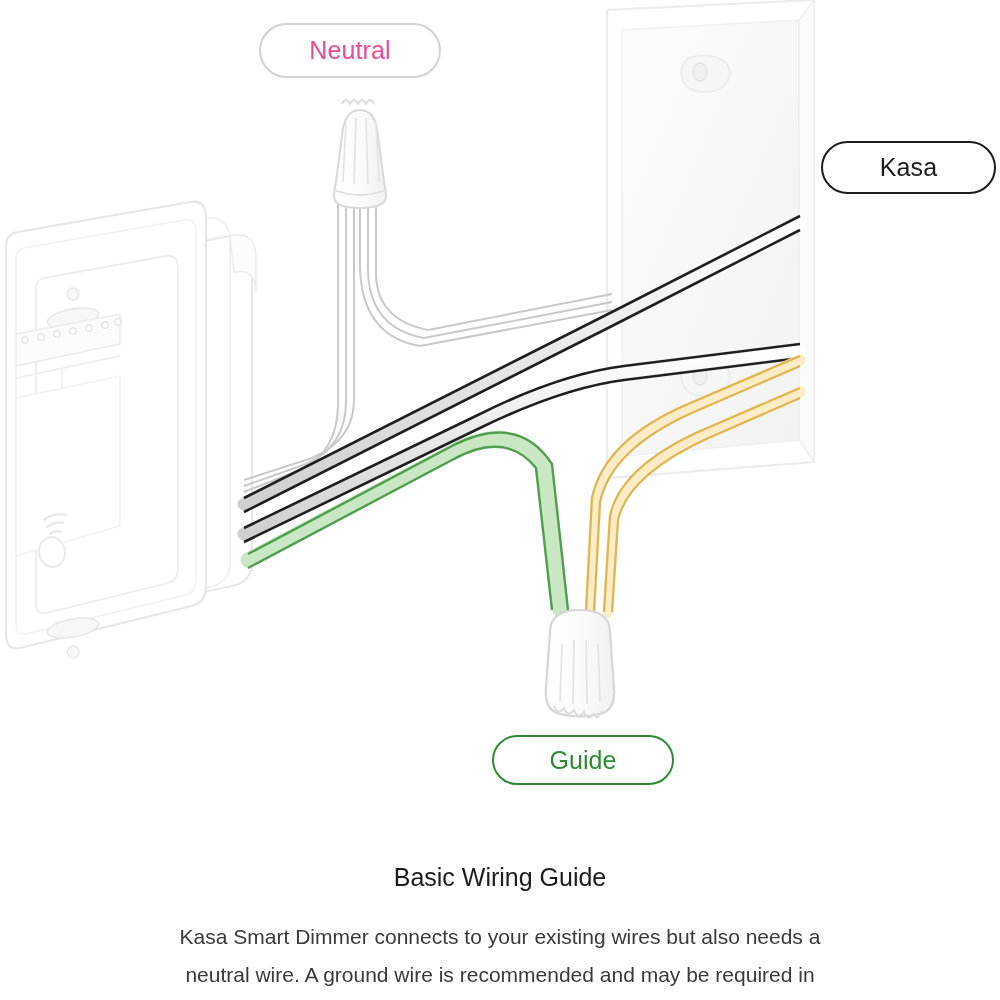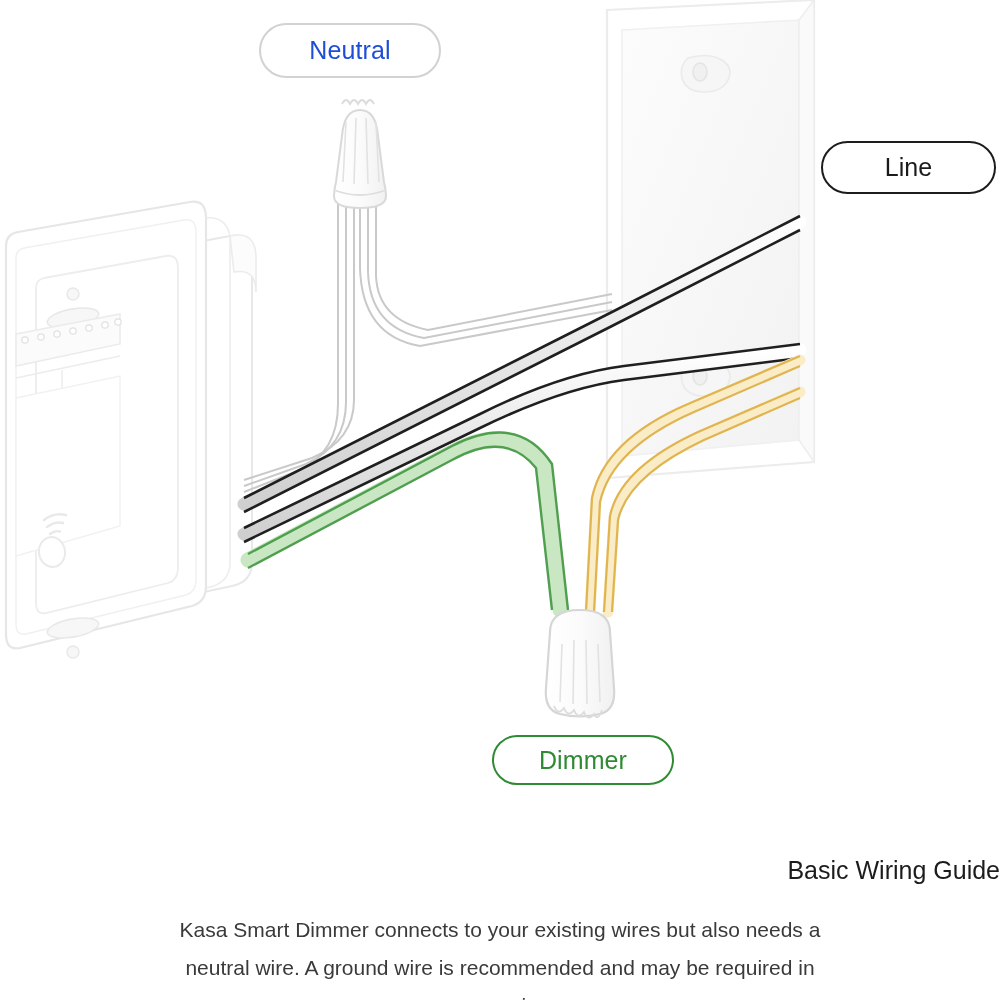--- a/index.html
+++ b/index.html
@@ -36,21 +36,21 @@
     background: #ffffff;
     border-radius: 999px;
     font-size: 25px;
     letter-spacing: .1px;
     white-space: nowrap;
   }
   .pill-neutral {
     left: 259px; top: 23px;
     width: 182px; height: 55px;
     border: 2px solid #d2d2d2;
-    color: #1d4ed8;
+    color: #ec4899;
   }
   .pill-line {
     left: 821px; top: 141px;
     width: 175px; height: 53px;
     border: 2.4px solid #1c1c1c;
     color: #1b1b1b;
   }
   .pill-load {
     left: 821px; top: 269px;
     width: 175px; height: 53px;
@@ -69,22 +69,21 @@
     position: absolute;
     left: 0;
     top: 845px;
     width: 1000px;
     text-align: center;
   }
   #caption-title {
     font-size: 25px;
     color: #1c1c1c;
     line-height: 30px;
-    margin: 10px 0 26px 0;
-    text-align: right;
+    margin: 17px 0 26px 0;
   }
   #caption-body {
     font-size: 21px;
     color: #3a3a3a;
     line-height: 38px;
     margin: 0 auto;
     width: 660px;
   }
 </style>
 </head>
@@ -242,23 +241,23 @@
       <path d="M574,640 l-1,64" fill="none" stroke="#e2e2e2" stroke-width="1.6"></path>
       <path d="M586,640 l1,64" fill="none" stroke="#e2e2e2" stroke-width="1.6"></path>
       <path d="M598,644 l2,58" fill="none" stroke="#e2e2e2" stroke-width="1.6"></path>
 
       <path d="M554,706 q4,10 10,2 q4,10 10,2 q4,10 10,2 q4,10 10,2 q4,8 8,-4" fill="none" stroke="#dcdcdc" stroke-width="1.8"></path>
     </g>
   </svg>
 
   <div class="pill pill-neutral">Neutral</div>
 
-  <div class="pill pill-line">Line</div>
-
-
-  <div class="pill pill-ground">Dimmer</div>
+  <div class="pill pill-line">Kasa</div>
+
+
+  <div class="pill pill-ground">Guide</div>
 
   <div id="caption">
     <div id="caption-title">Basic Wiring Guide</div>
     <div id="caption-body">Kasa Smart Dimmer connects to your existing wires but also needs a neutral wire. A ground wire is recommended and may be required in some regions.</div>
   </div>
 
 </div>
 
 </body></html>

